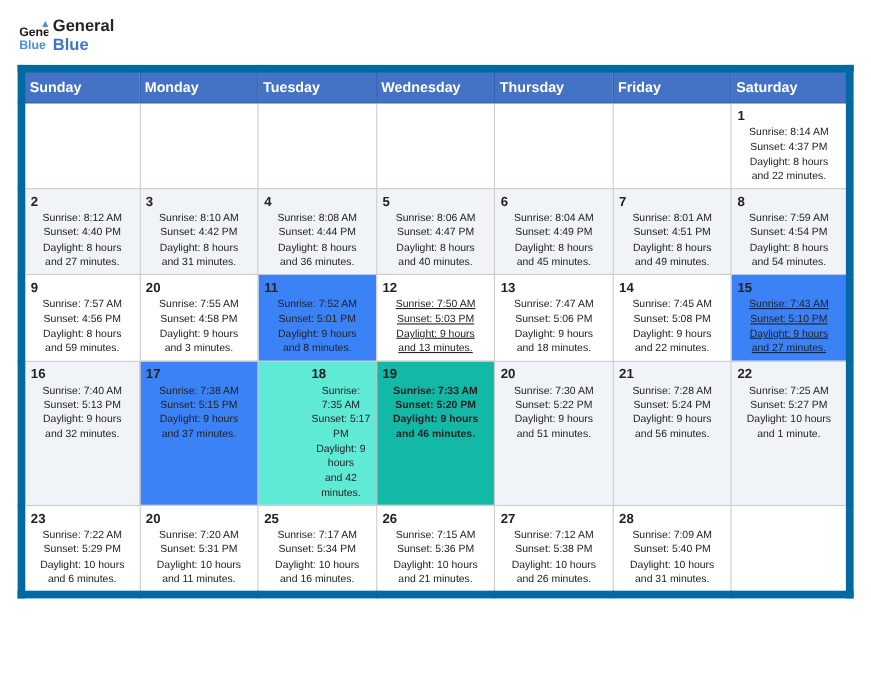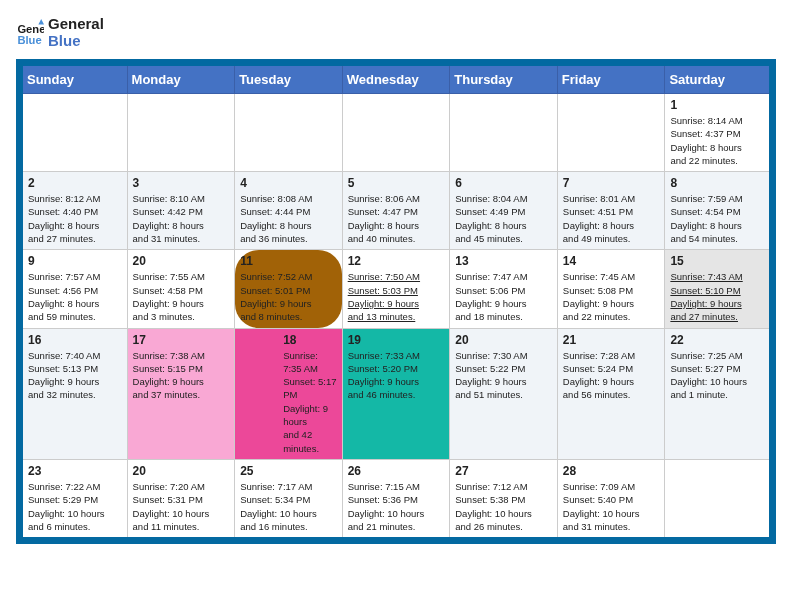--- a/index.html
+++ b/index.html
@@ -70,20 +70,21 @@
     .day-num {
       font-size: 12px;
       font-weight: bold;
       display: block;
       margin-bottom: 2px;
     }
     .day-info {
       font-size: 9.5px;
       line-height: 1.4;
       color: #222;
+      text-align: center;
     }
     .empty-cell {
       background: #f9f9f9;
     }
   </style>
 </head>
 <body>
 
 <div class="header">
   <div class="logo">
@@ -192,21 +193,21 @@
 Daylight: 8 hours
 and 59 minutes.</div>
         </td>
         <td style="background: rgb(255, 255, 255);">
           <span class="day-num">20</span>
           <div class="day-info" style="white-space: pre-line;">Sunrise: 7:55 AM
 Sunset: 4:58 PM
 Daylight: 9 hours
 and 3 minutes.</div>
         </td>
-        <td style="background: #a16207; border-radius: 24px;">
+        <td style="background: #3b82f6;">
           <span class="day-num">11</span>
           <div class="day-info" style="white-space: pre-line;">Sunrise: 7:52 AM
 Sunset: 5:01 PM
 Daylight: 9 hours
 and 8 minutes.</div>
         </td>
         <td style="background: rgb(255, 255, 255);">
           <span class="day-num">12</span>
           <div class="day-info" style="white-space: pre-line; text-decoration: underline;">Sunrise: 7:50 AM
 Sunset: 5:03 PM
@@ -220,53 +221,53 @@
 Daylight: 9 hours
 and 18 minutes.</div>
         </td>
         <td style="background: rgb(255, 255, 255);">
           <span class="day-num">14</span>
           <div class="day-info" style="white-space: pre-line;">Sunrise: 7:45 AM
 Sunset: 5:08 PM
 Daylight: 9 hours
 and 22 minutes.</div>
         </td>
-        <td style="background: #e5e5e5;">
+        <td style="background: #3b82f6;">
           <span class="day-num">15</span>
           <div class="day-info" style="white-space: pre-line; text-decoration: underline;">Sunrise: 7:43 AM
 Sunset: 5:10 PM
 Daylight: 9 hours
 and 27 minutes.</div>
         </td>
       </tr>
       <tr>
         <td style="background: rgb(240, 244, 248);">
           <span class="day-num">16</span>
           <div class="day-info" style="white-space: pre-line;">Sunrise: 7:40 AM
 Sunset: 5:13 PM
 Daylight: 9 hours
 and 32 minutes.</div>
         </td>
-        <td style="background: #f9a8d4;">
+        <td style="background: #3b82f6;">
           <span class="day-num">17</span>
           <div class="day-info" style="white-space: pre-line;">Sunrise: 7:38 AM
 Sunset: 5:15 PM
 Daylight: 9 hours
 and 37 minutes.</div>
         </td>
-        <td style="background: #ec4899; padding-left: 48px;">
+        <td style="background: #5eead4; padding-left: 48px;">
           <span class="day-num">18</span>
           <div class="day-info" style="white-space: pre-line;">Sunrise: 7:35 AM
 Sunset: 5:17 PM
 Daylight: 9 hours
 and 42 minutes.</div>
         </td>
         <td style="background: #14b8a6;">
           <span class="day-num">19</span>
-          <div class="day-info" style="white-space: pre-line;">Sunrise: 7:33 AM
+          <div class="day-info" style="white-space: pre-line; font-weight: bold;">Sunrise: 7:33 AM
 Sunset: 5:20 PM
 Daylight: 9 hours
 and 46 minutes.</div>
         </td>
         <td style="background: rgb(240, 244, 248);">
           <span class="day-num">20</span>
           <div class="day-info" style="white-space: pre-line;">Sunrise: 7:30 AM
 Sunset: 5:22 PM
 Daylight: 9 hours
 and 51 minutes.</div>

